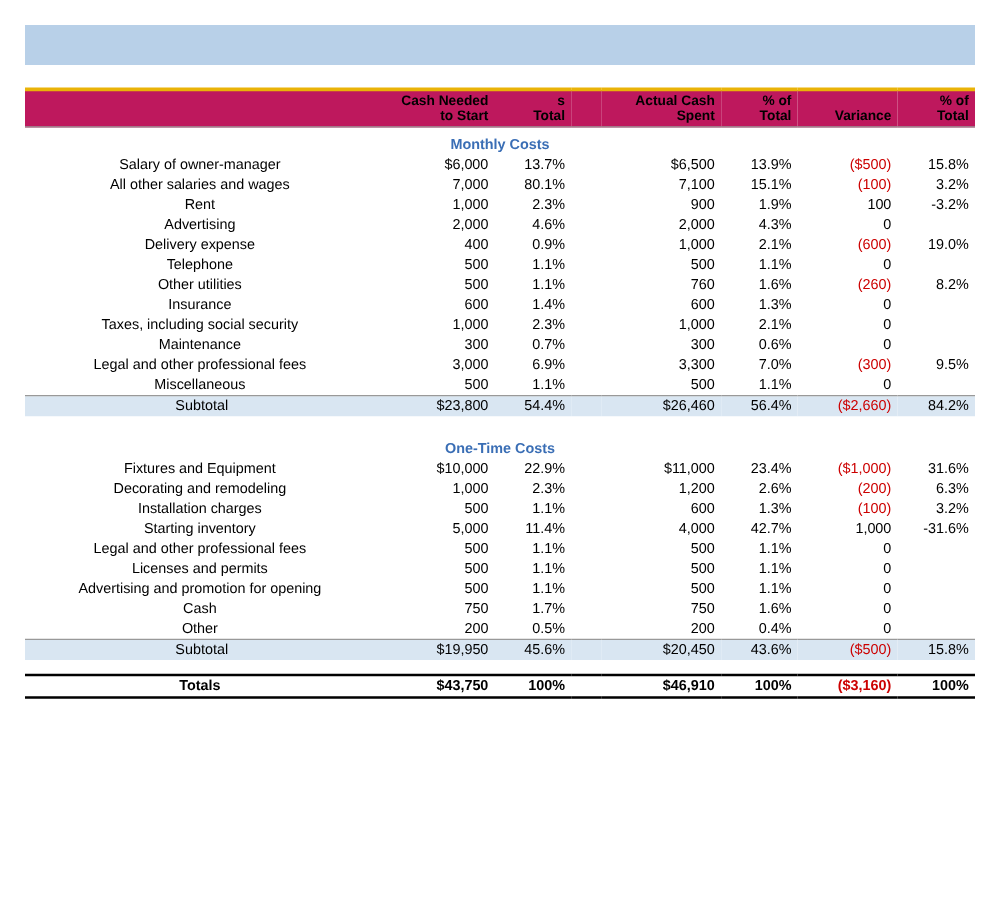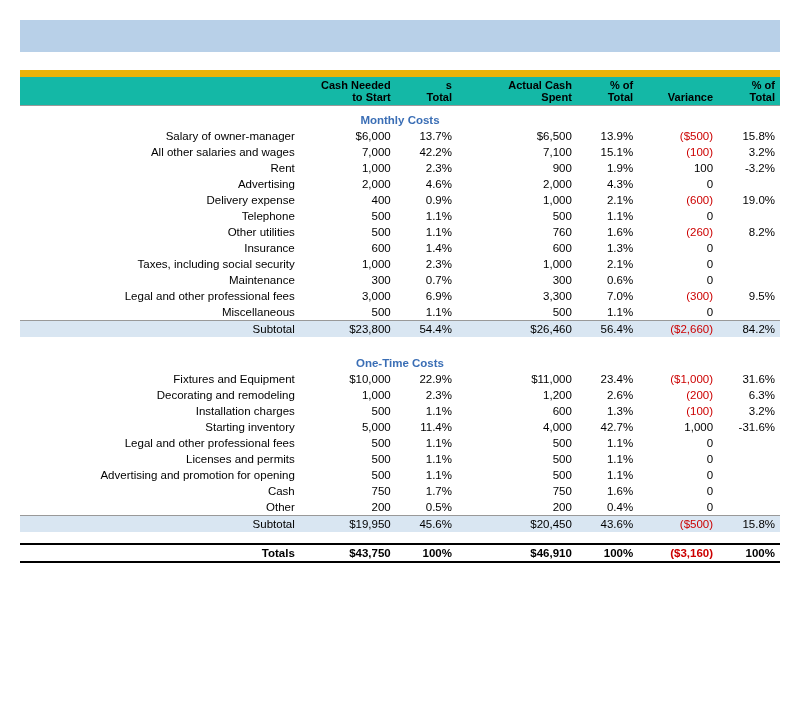--- a/index.html
+++ b/index.html
@@ -25,33 +25,33 @@
     table {
       width: 100%;
       border-collapse: collapse;
       font-size: 11.5px;
     }
     th, td {
       padding: 2px 5px;
       text-align: right;
     }
     td.label-col {
-      text-align: right;
+      text-align: center;
       width: 210px;
     }
     th.label-col {
       text-align: left;
     }
     .header-row th {
-      border-top: 7px solid #eab308;
+      border-top: 3px solid #eab308;
       border-bottom: 1px solid #999;
       font-weight: bold;
       font-size: 11px;
       vertical-align: bottom;
-      background: #14b8a6;
+      background: #be185d;
     }
     .section-heading td {
       color: #3a6eb5;
       font-weight: bold;
       padding-top: 8px;
       text-align: center;
     }
     .subtotal-row td {
       border-top: 1px solid #999;
       background: #d9e6f2;
@@ -115,21 +115,21 @@
         <td>13.7%</td>
         <td></td>
         <td>$6,500</td>
         <td>13.9%</td>
         <td class="red">($500)</td>
         <td>15.8%</td>
       </tr>
       <tr>
         <td class="label-col">All other salaries and wages</td>
         <td>7,000</td>
-        <td>42.2%</td>
+        <td>80.1%</td>
         <td></td>
         <td>7,100</td>
         <td>15.1%</td>
         <td class="red">(100)</td>
         <td>3.2%</td>
       </tr>
       <tr>
         <td class="label-col">Rent</td>
         <td>1,000</td>
         <td>2.3%</td>

